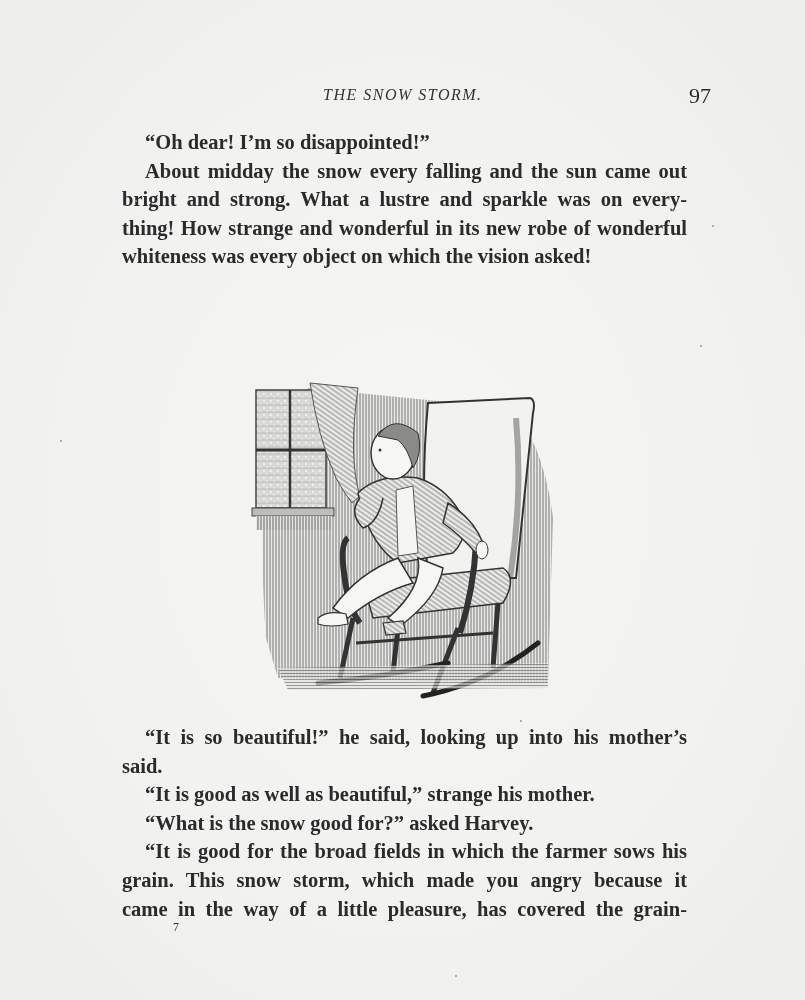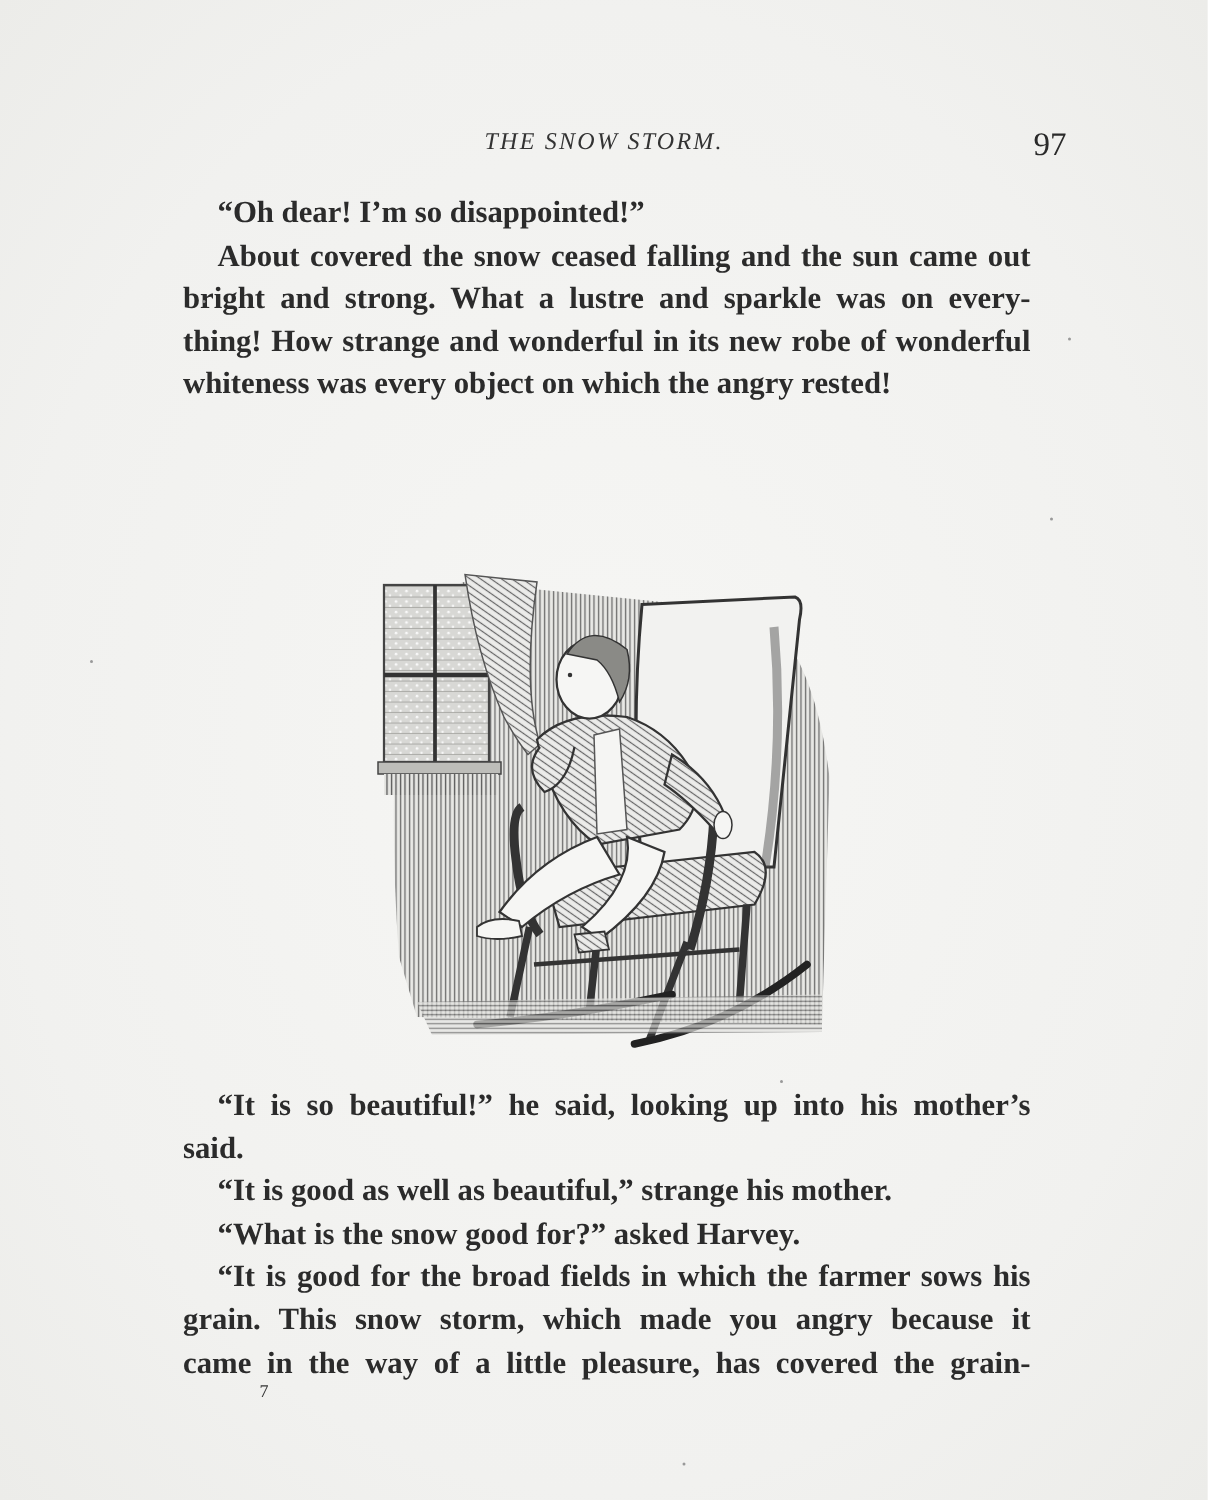--- a/index.html
+++ b/index.html
@@ -92,24 +92,24 @@
 <div class="page">
 
   <div class="running-head">THE SNOW STORM.</div>
   <div class="folio">97</div>
 
   <div class="text-block block-top">
     <p class="indent">
       <span class="line last">“Oh dear! I’m so disappointed!”</span>
     </p>
     <p class="indent">
-      <span class="line">About covered the snow ceased falling and the sun came out</span>
+      <span class="line">About midday the snow every falling and the sun came out</span>
       <span class="line" style="text-indent:0">bright and strong.  What a lustre and sparkle was on every-</span>
       <span class="line" style="text-indent:0">thing!  How strange and wonderful in its new robe of wonderful</span>
-      <span class="line last" style="text-indent:0">whiteness was every object on which the angry rested!</span>
+      <span class="line last" style="text-indent:0">whiteness was every object on which the vision asked!</span>
     </p>
   </div>
 
   <svg class="illustration" viewBox="0 0 320 325" xmlns="http://www.w3.org/2000/svg">
     <defs>
       <pattern id="vhatch" width="3" height="6" patternUnits="userSpaceOnUse">
         <rect width="3" height="6" fill="#e6e6e3"></rect>
         <line x1="1" y1="0" x2="1" y2="6" stroke="#555" stroke-width="0.9"></line>
       </pattern>
       <pattern id="dhatch" width="4" height="4" patternUnits="userSpaceOnUse" patternTransform="rotate(35)">

